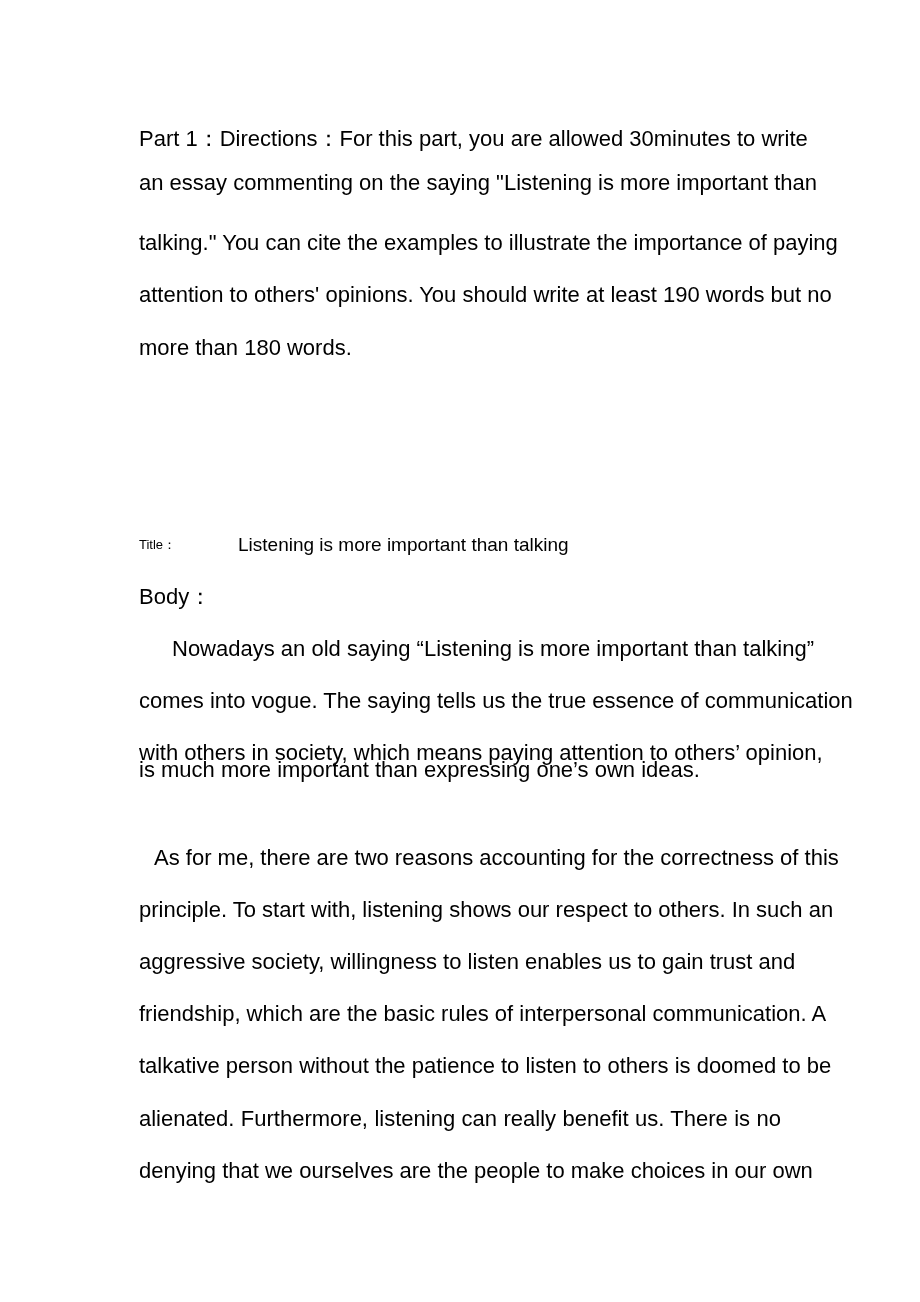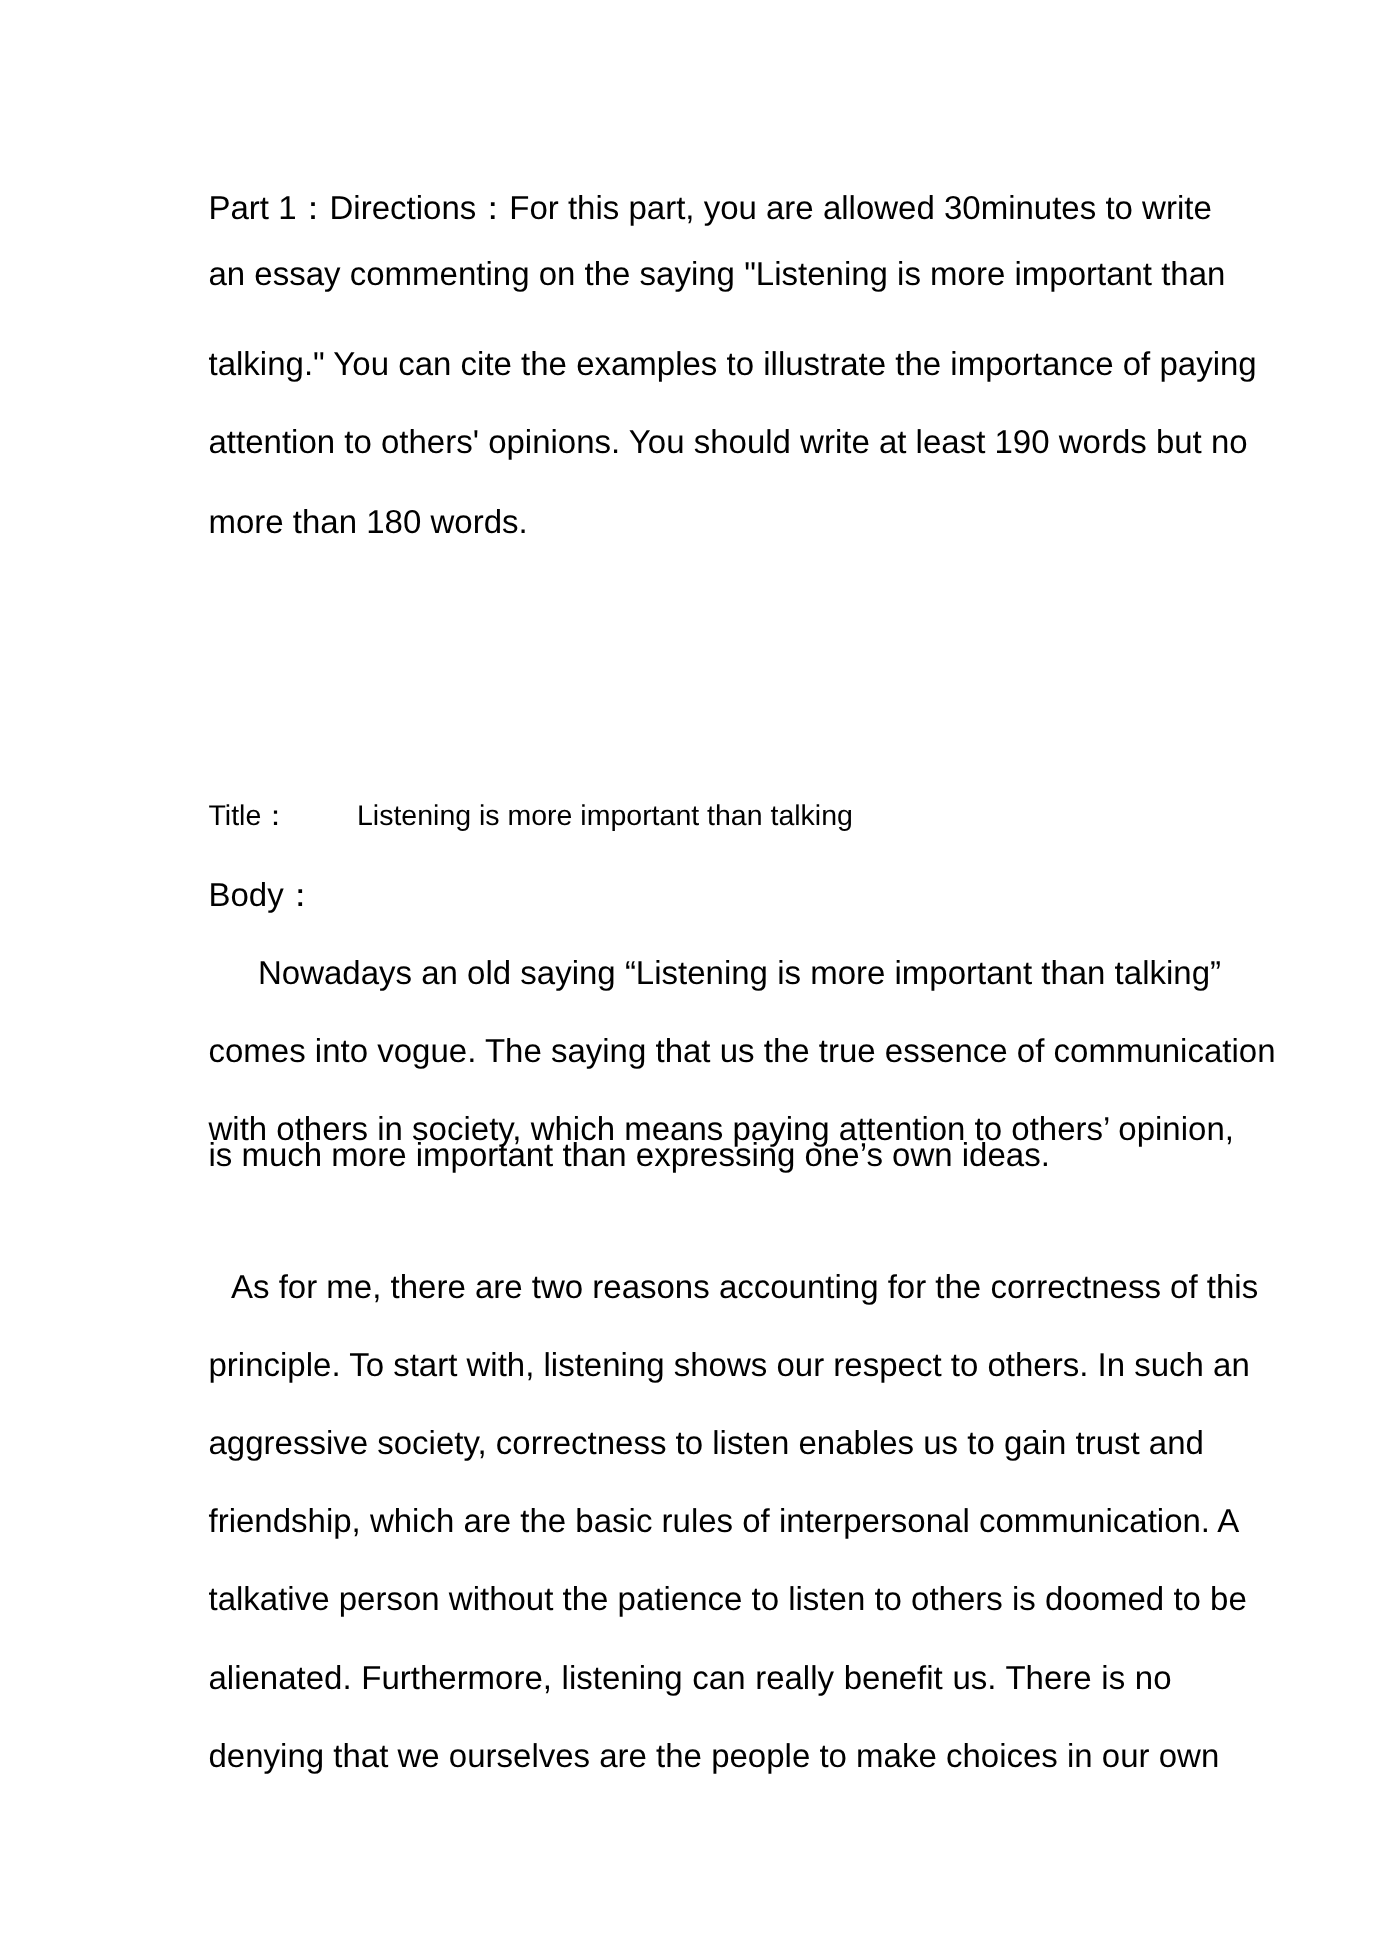--- a/index.html
+++ b/index.html
@@ -33,21 +33,21 @@
       overflow: visible;
     }
     .justify {
       text-align: justify;
       text-align-last: justify;
     }
     .title-label {
       position: absolute;
       left: 139px;
       top: 533px;
-      font-size: 19px;
+      font-size: 13px;
       line-height: 24px;
       white-space: nowrap;
     }
     .title-text {
       position: absolute;
       left: 238px;
       top: 533px;
       font-size: 19px;
       line-height: 24px;
       white-space: nowrap;
@@ -63,25 +63,25 @@
   <div class="line justify" style="top:231px;">talking." You can cite the examples to illustrate the importance of paying</div>
   <div class="line justify" style="top:283px;">attention to others' opinions. You should write at least 190 words but no</div>
   <div class="line" style="top:336px;">more than 180 words.</div>
 
   <span class="title-label">Title：</span>
   <span class="title-text">Listening is more important than talking</span>
 
   <div class="line" style="top:585px;">Body：</div>
 
   <div class="line justify" style="top:637px; left:172px; width:609px;">Nowadays an old saying “Listening is more important than talking”</div>
-  <div class="line justify" style="top:689px;">comes into vogue. The saying that us the true essence of communication</div>
+  <div class="line justify" style="top:689px;">comes into vogue. The saying tells us the true essence of communication</div>
   <div class="line justify" style="top:741px;">with others in society, which means paying attention to others’ opinion,</div>
   <div class="line" style="top:758px;">is much more important than expressing one’s own ideas.</div>
 
   <div class="line justify" style="top:846px; left:154px; width:627px;">As for me, there are two reasons accounting for the correctness of this</div>
   <div class="line justify" style="top:898px;">principle. To start with, listening shows our respect to others. In such an</div>
-  <div class="line justify" style="top:950px;">aggressive society, correctness to listen enables us to gain trust and</div>
+  <div class="line justify" style="top:950px;">aggressive society, willingness to listen enables us to gain trust and</div>
   <div class="line justify" style="top:1002px;">friendship, which are the basic rules of interpersonal communication. A</div>
   <div class="line justify" style="top:1054px;">talkative person without the patience to listen to others is doomed to be</div>
   <div class="line justify" style="top:1107px;">alienated. Furthermore, listening can really benefit us. There is no</div>
   <div class="line justify" style="top:1159px;">denying that we ourselves are the people to make choices in our own</div>
 
 </div>
 
 </body></html>

